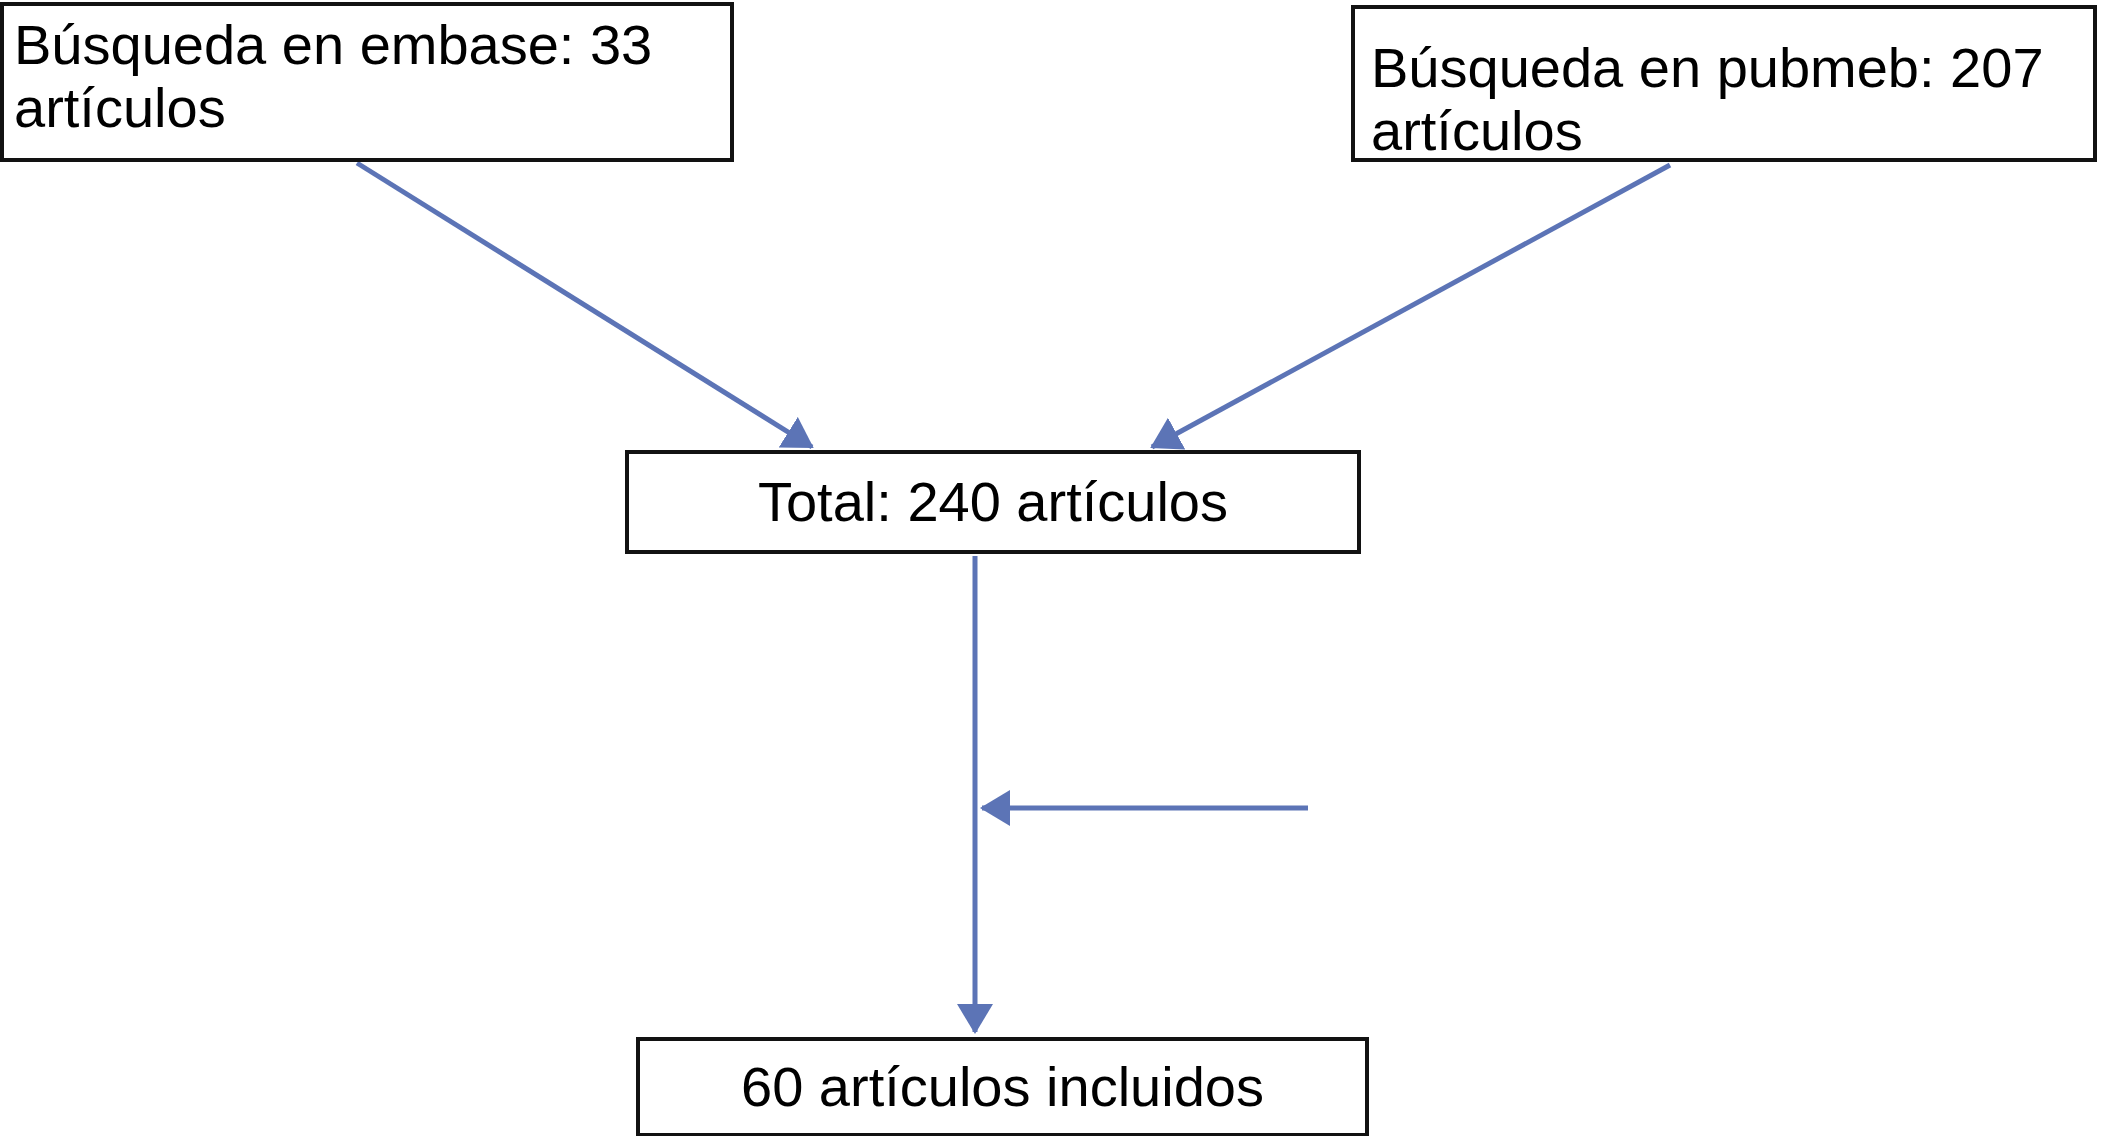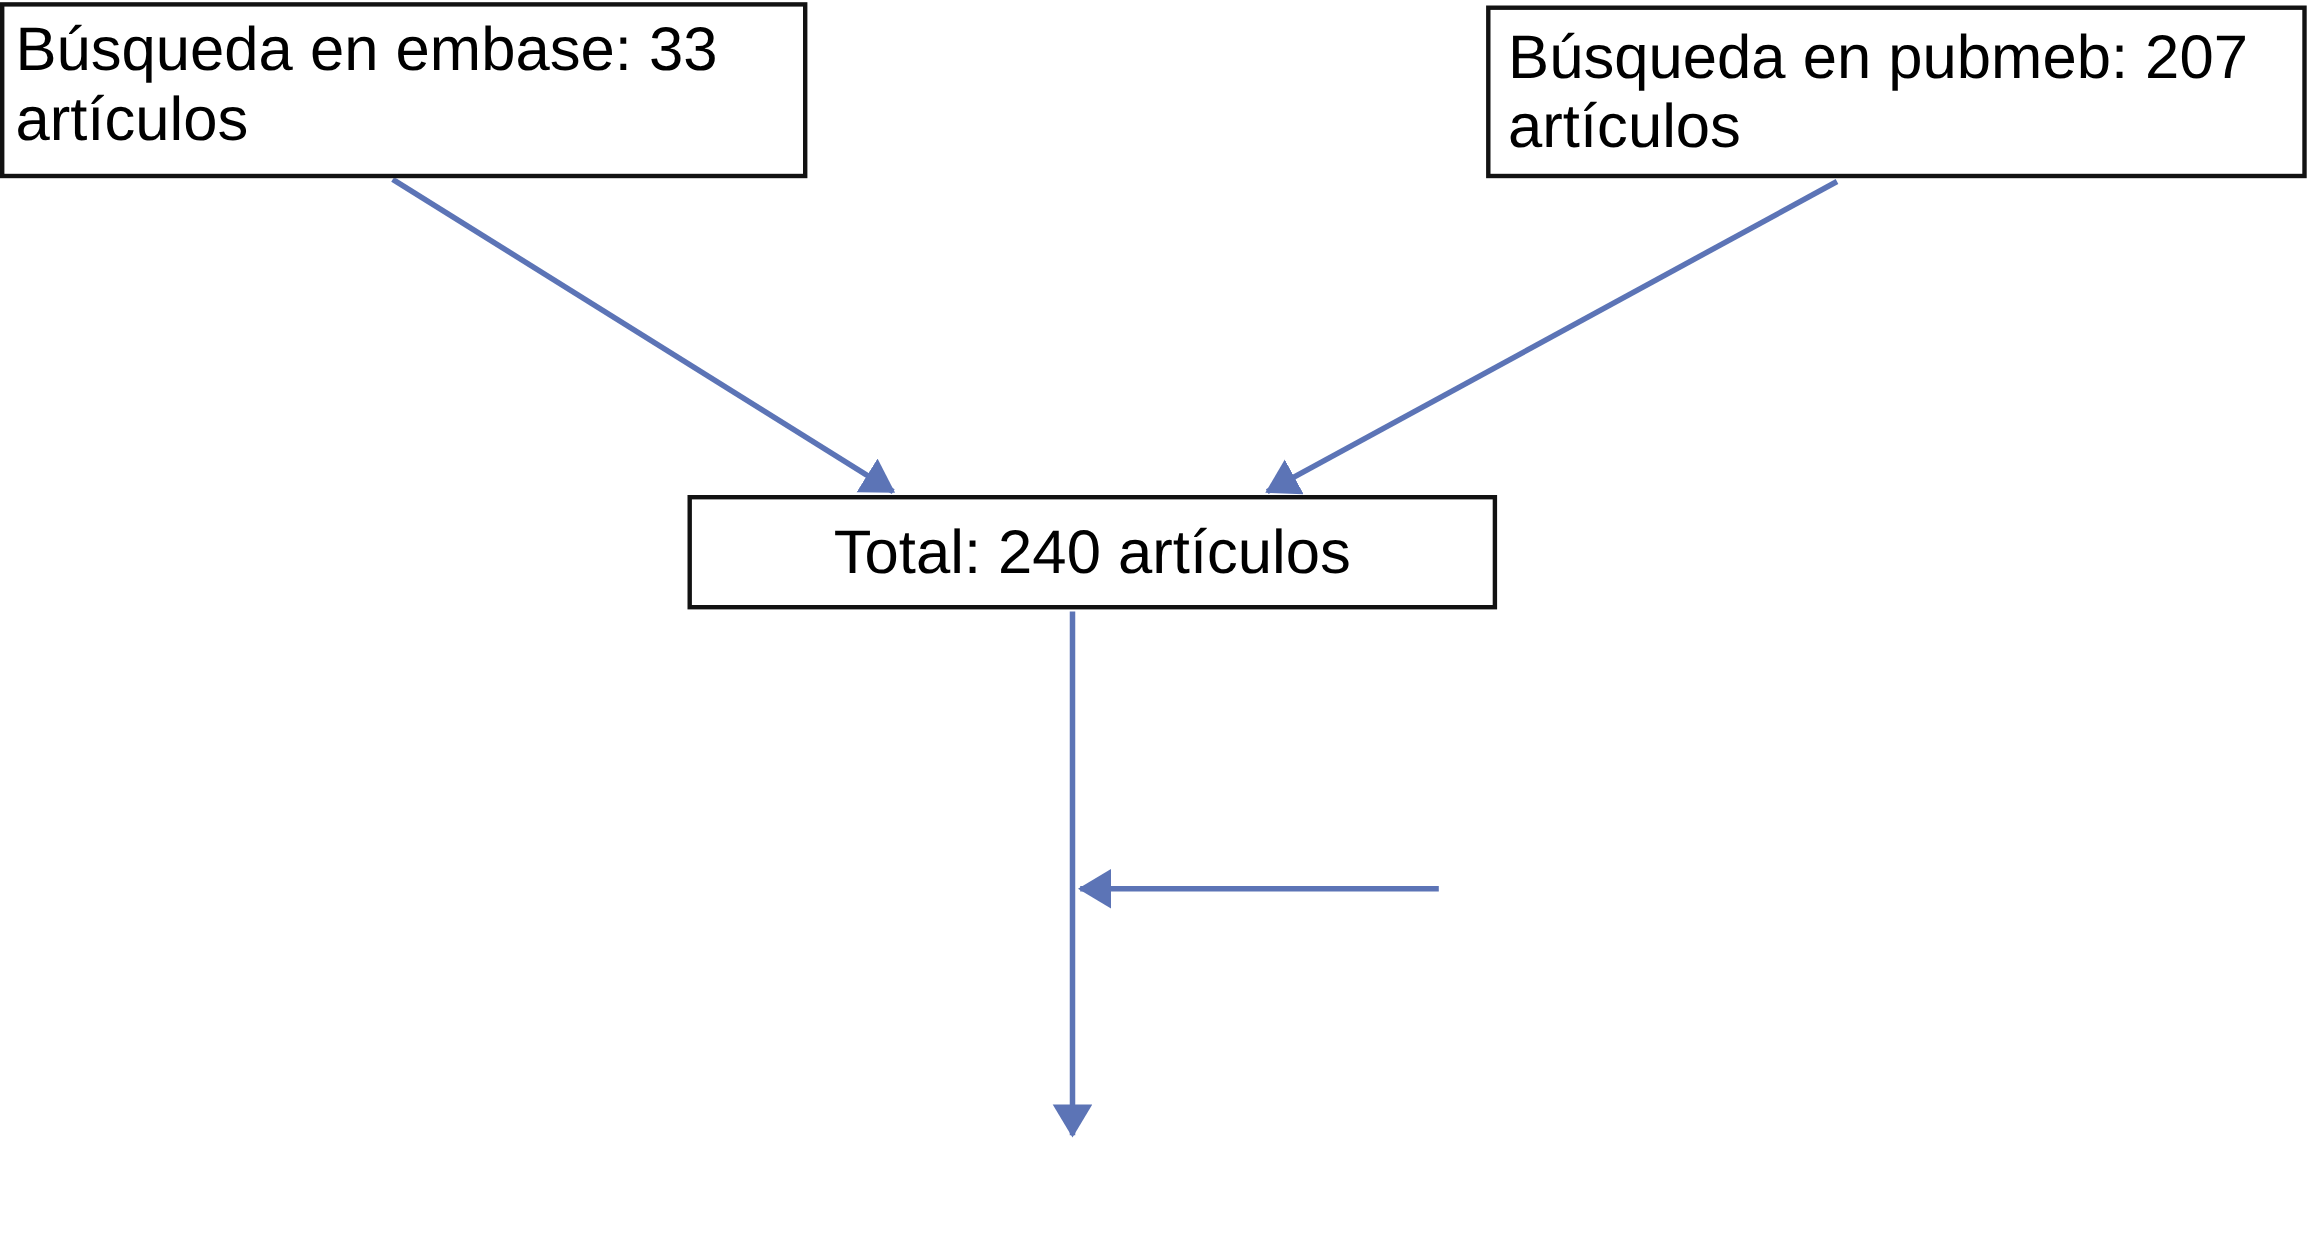--- a/index.html
+++ b/index.html
@@ -34,21 +34,21 @@
     white-space: pre-line;
   }
   .box.centered {
     display: flex;
     align-items: center;
     justify-content: center;
     text-align: center;
     padding: 0;
   }
   #box-embase   { left: 0px;    top: 2px;    width: 734px; height: 160px; padding: 8px 10px; }
-  #box-pubmed   { left: 1351px; top: 5px;    width: 746px; height: 157px; padding: 12px 16px; }
+  #box-pubmed   { left: 1351px; top: 5px;    width: 746px; height: 157px; padding: 28px 16px; }
   #box-total    { left: 625px;  top: 450px;  width: 736px; height: 104px; }
   #box-filter   { left: 1305px; top: 700px;  width: 749px; height: 198px; padding: 4px 16px; }
   #box-included { left: 636px;  top: 1037px; width: 733px; height: 100px; }
   .arrow-line {
     stroke: var(--arrow-color, #5C74B6);
     stroke-width: 5;
     fill: none;
   }
 </style>
 </head>
@@ -70,14 +70,15 @@
 
   <div id="box-embase" class="box">Búsqueda en embase: 33
 artículos</div>
 
   <div id="box-pubmed" class="box">Búsqueda en pubmeb: 207
 artículos</div>
 
   <div id="box-total" class="box centered">Total: 240 artículos</div>
 
 
+  <div id="box-included" class="box centered">60 artículos incluidos</div>
 
 </div>
 
 </body></html>

